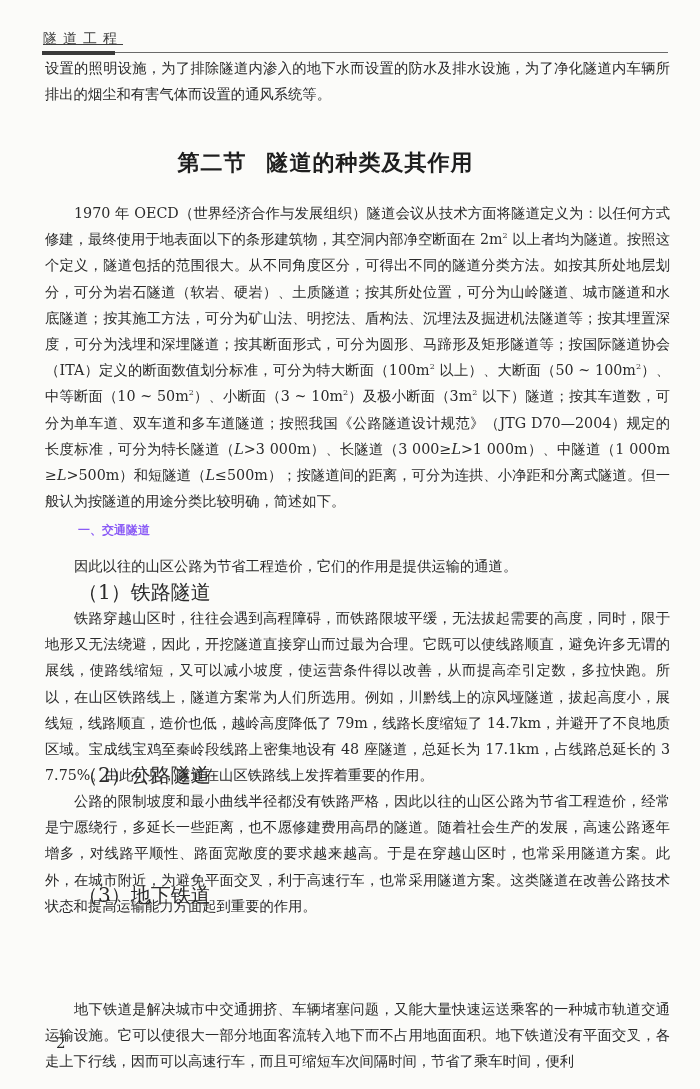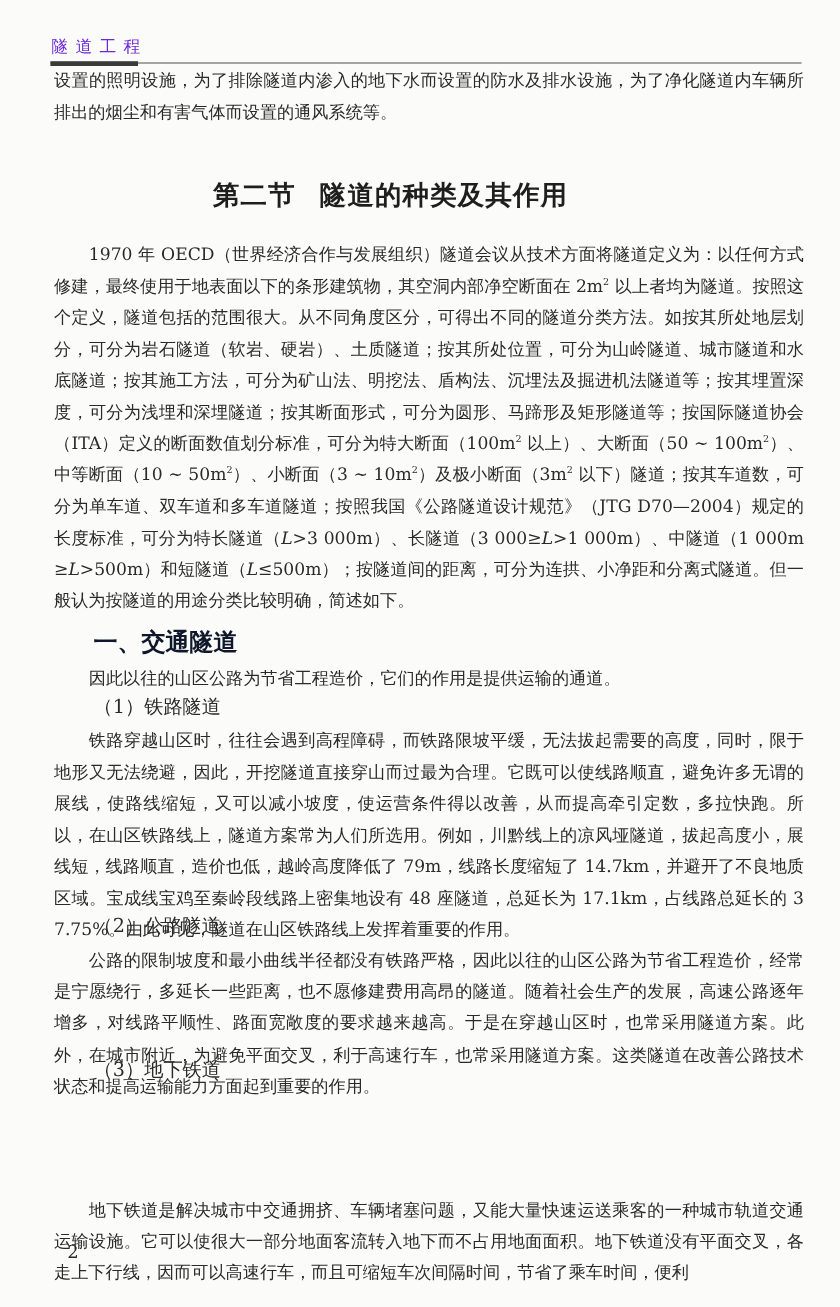--- a/index.html
+++ b/index.html
@@ -6,21 +6,21 @@
   body {
     width: 700px; height: 1089px; overflow: hidden;
     background: #fbfbf9;
     font-family: "DejaVu Serif", "Liberation Serif", serif;
     color: #2a2a2a;
     position: relative;
   }
   .running-head {
     position: absolute; left: 43px; top: 30px;
     font-family: "DejaVu Sans", "Liberation Sans", sans-serif;
-    font-size: 14px; letter-spacing: 6px; color: #6d28d9;
+    font-size: 14px; letter-spacing: 6px; color: #404040; text-decoration: underline;
   }
   .head-rule {
     position: absolute; left: 42px; top: 52px; width: 626px; height: 1px;
     background: #6a6a6a;
   }
   .head-rule-thick {
     position: absolute; left: 42px; top: 51px; width: 73px; height: 4px;
     background: #3a3a3a;
   }
   .para {
@@ -33,24 +33,24 @@
   .section-title {
     position: absolute; left: 0; width: 651px; top: 148px;
     text-align: center;
     font-size: 22px; font-weight: bold; color: #1e1e1e;
     letter-spacing: 1px;
   }
   .section-title .gap { display: inline-block; width: 20px; }
   .subhead {
     position: absolute; left: 78px;
     font-family: "DejaVu Sans", "Liberation Sans", sans-serif;
-    font-size: 20px; font-weight: bold; color: #0f172a;
+    font-size: 12px; font-weight: bold; color: #8b5cf6;
   }
   .subsub {
-    position: absolute; left: 78px; font-size: 16px;
+    position: absolute; left: 78px; font-size: 20px;
   }
   .page-num {
     position: absolute; left: 56px; top: 1034px; font-size: 15px;
   }
   sup { font-size: 8px; line-height: 0; vertical-align: super; }
   i { font-style: italic; }
 </style>
 </head>
 <body>
 

